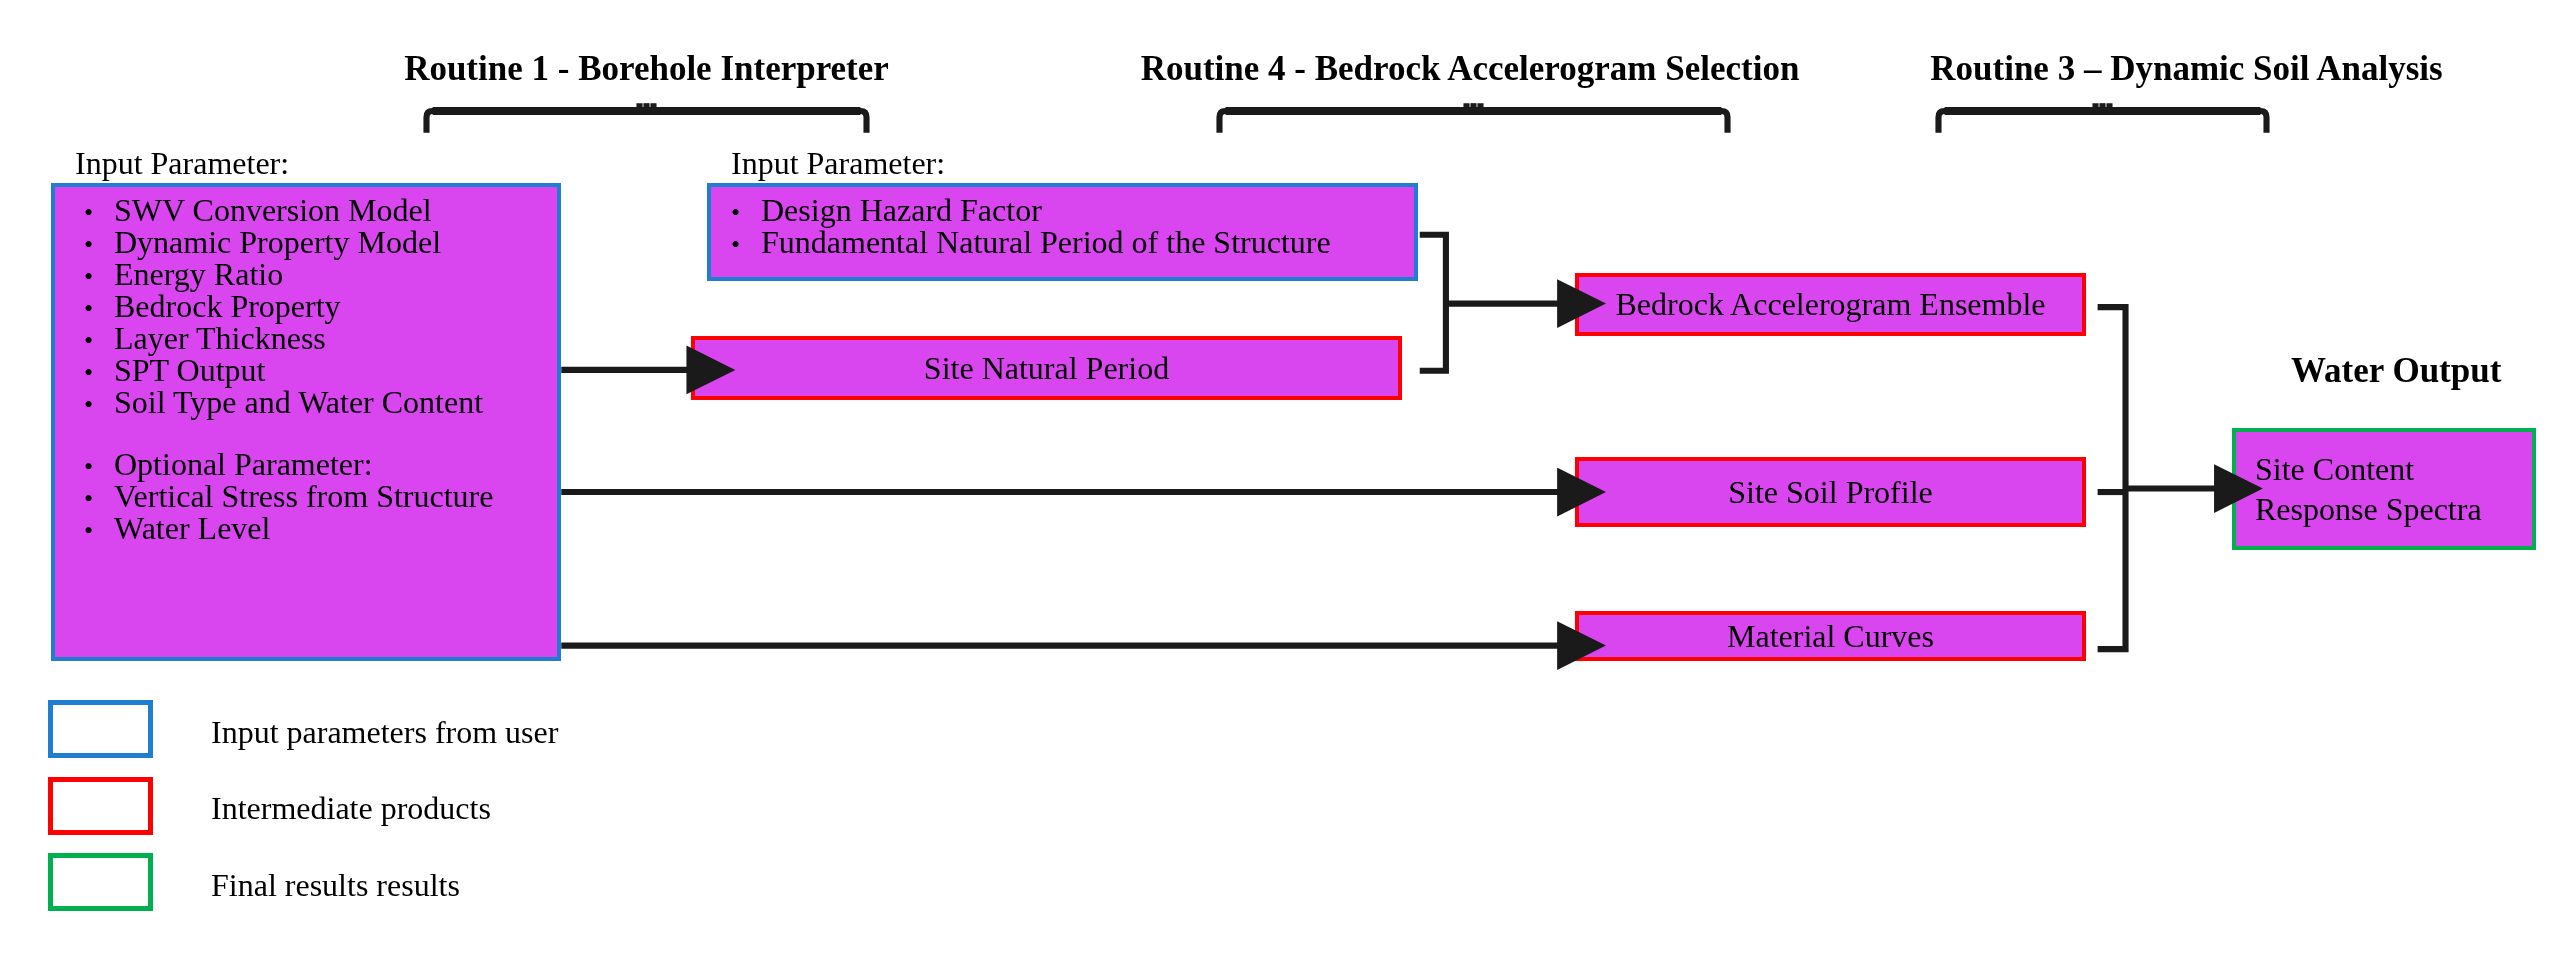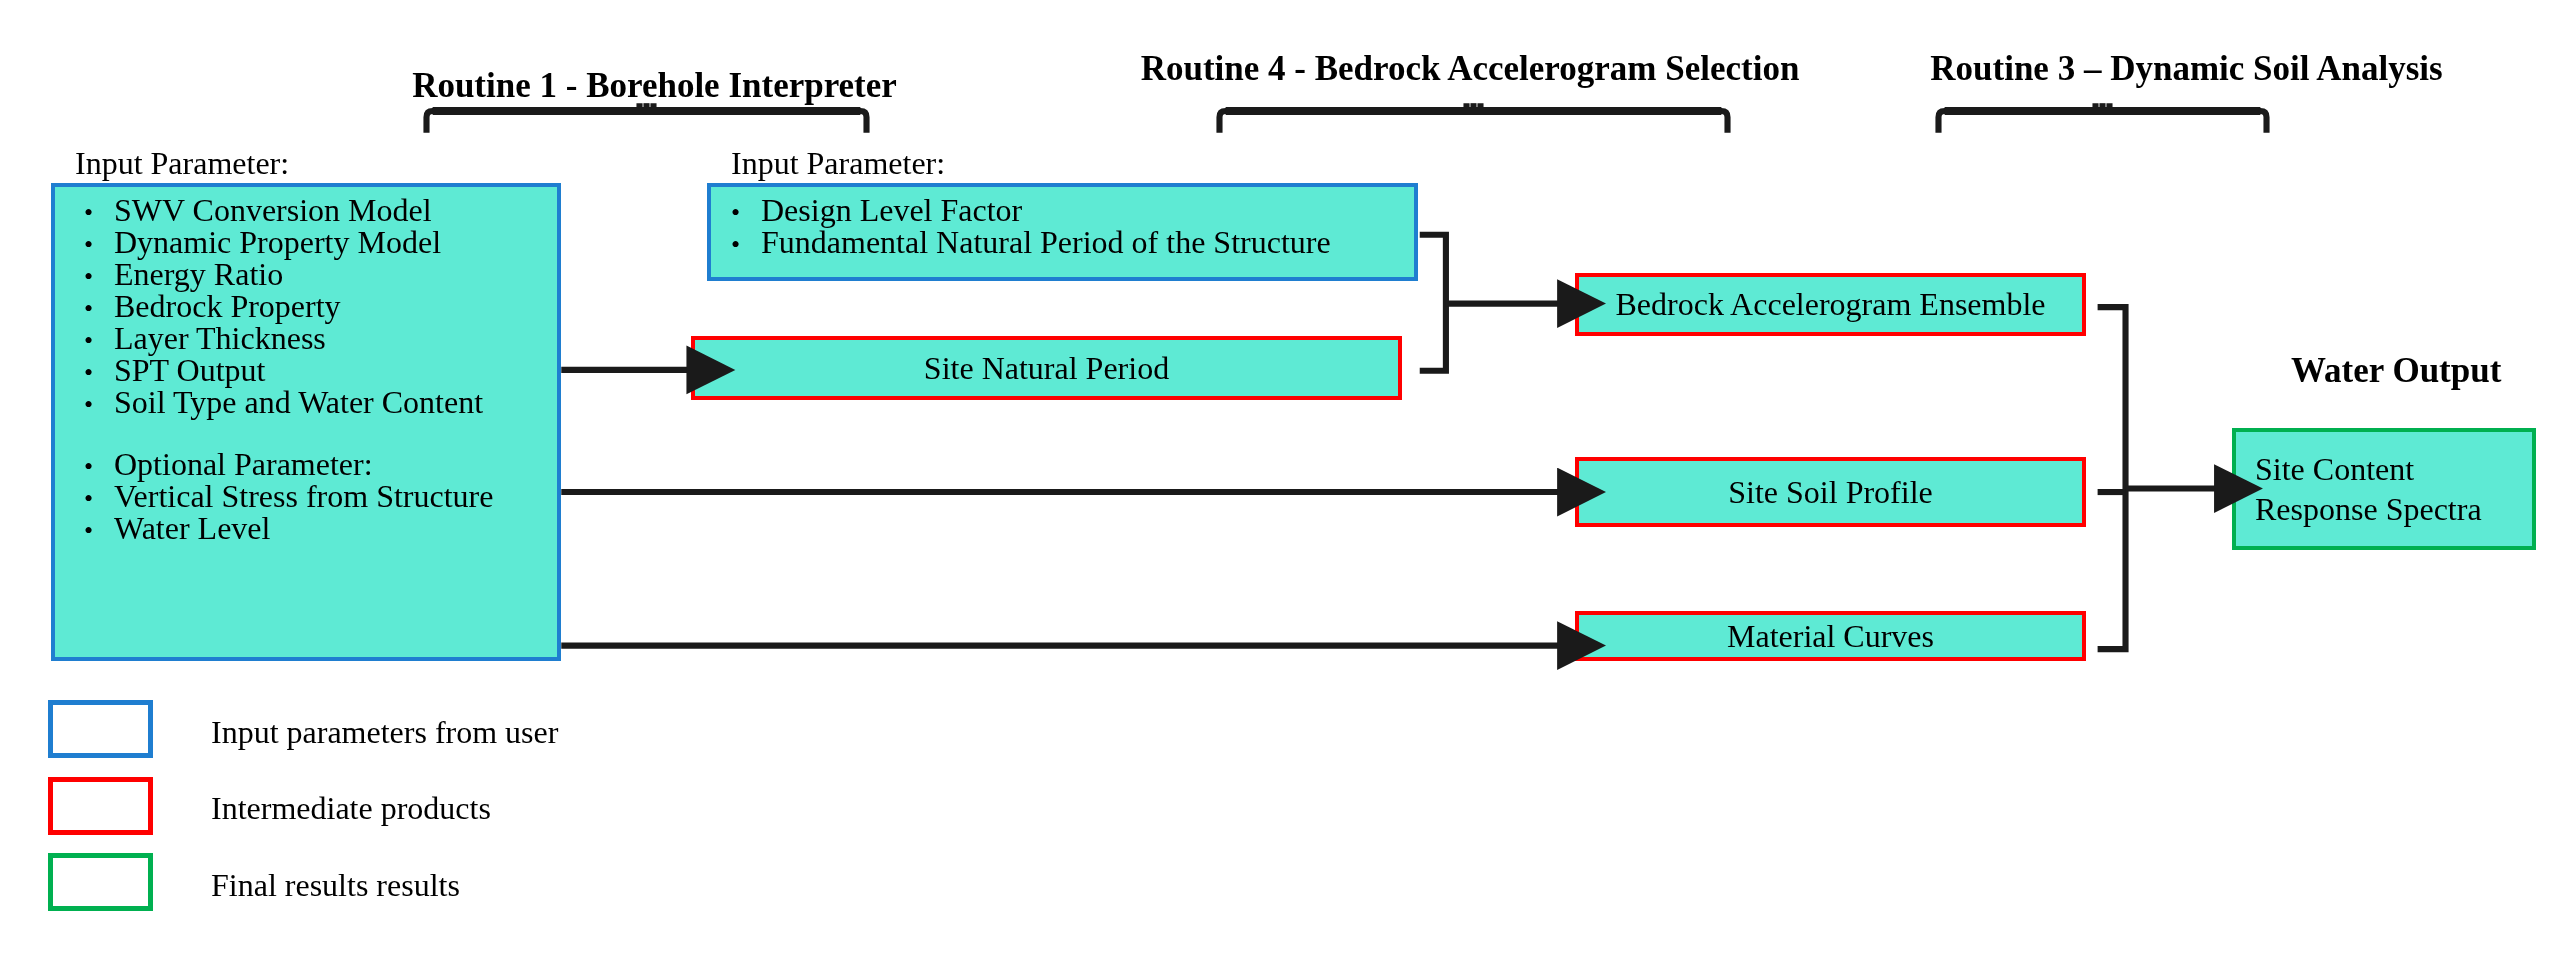--- a/index.html
+++ b/index.html
@@ -31,21 +31,21 @@
   
   .brace {
     position: absolute;
     height: 30px;
   }
   .brace svg { display: block; }
 
   
   .box {
     position: absolute;
-    background: #5eead4;
+    background: #d946ef;
     box-sizing: border-box;
   }
   .box.blue  { border: 4.4px solid #1f7ed0; }
   .box.red   { border: 4.4px solid #ff0000; }
   .box.green { border: 4.4px solid #00b050; }
 
   .box-center {
     display: flex;
     align-items: center;
     justify-content: center;
@@ -122,21 +122,21 @@
     font-size: 35px;
     white-space: nowrap;
     line-height: 1;
   }
 </style>
 </head>
 <body>
 
 <div id="canvas">
 
-  <div class="routine-title" style="left:384px; top:51px; width:541px;margin-top:17px;">Routine 1 - Borehole Interpreter</div>
+  <div class="routine-title" style="left:376px; top:51px; width:541px;">Routine 1 - Borehole Interpreter</div>
   <div class="routine-title" style="left:1095px; top:51px; width:750px;">Routine 4 - Bedrock Accelerogram Selection</div>
   <div class="routine-title" style="left:1881px; top:51px; width:611px;">Routine 3 – Dynamic Soil Analysis</div>
 
   <div class="brace" style="left:423px; top:103px; width:447px;">
     <svg width="447" height="30" viewBox="0 0 512 34">
       <path d="M4,34 L4,16 Q4,9 11,9 L248,9 L248,0 M264,0 L264,9 L501,9 Q508,9 508,16 L508,34" fill="none" stroke="#1a1a1a" stroke-width="7" stroke-linecap="butt"></path>
       <path d="M256,0 L256,9" fill="none" stroke="#1a1a1a" stroke-width="7"></path>
       <path d="M11,9 L501,9" fill="none" stroke="#1a1a1a" stroke-width="9"></path>
     </svg>
   </div>
@@ -204,21 +204,21 @@
       <span class="bullet-dot">•</span>
       <span class="bullet-text">Water Level</span>
     </div>
   </div>
 
   <div class="box blue" style="left:707px; top:183px; width:711px; height:98px;"></div>
 
   <div class="bullet-list" style="left:731px; top:194px; width:689px;">
     <div class="bullet-row">
       <span class="bullet-dot">•</span>
-      <span class="bullet-text">Design Level Factor</span>
+      <span class="bullet-text">Design Hazard Factor</span>
     </div>
     <div class="bullet-row">
       <span class="bullet-dot">•</span>
       <span class="bullet-text">Fundamental Natural Period of the Structure</span>
     </div>
   </div>
 
   <div class="box red box-center" style="left:691px; top:336px; width:711px; height:64px;">
     <span>Site Natural Period</span>
   </div>

